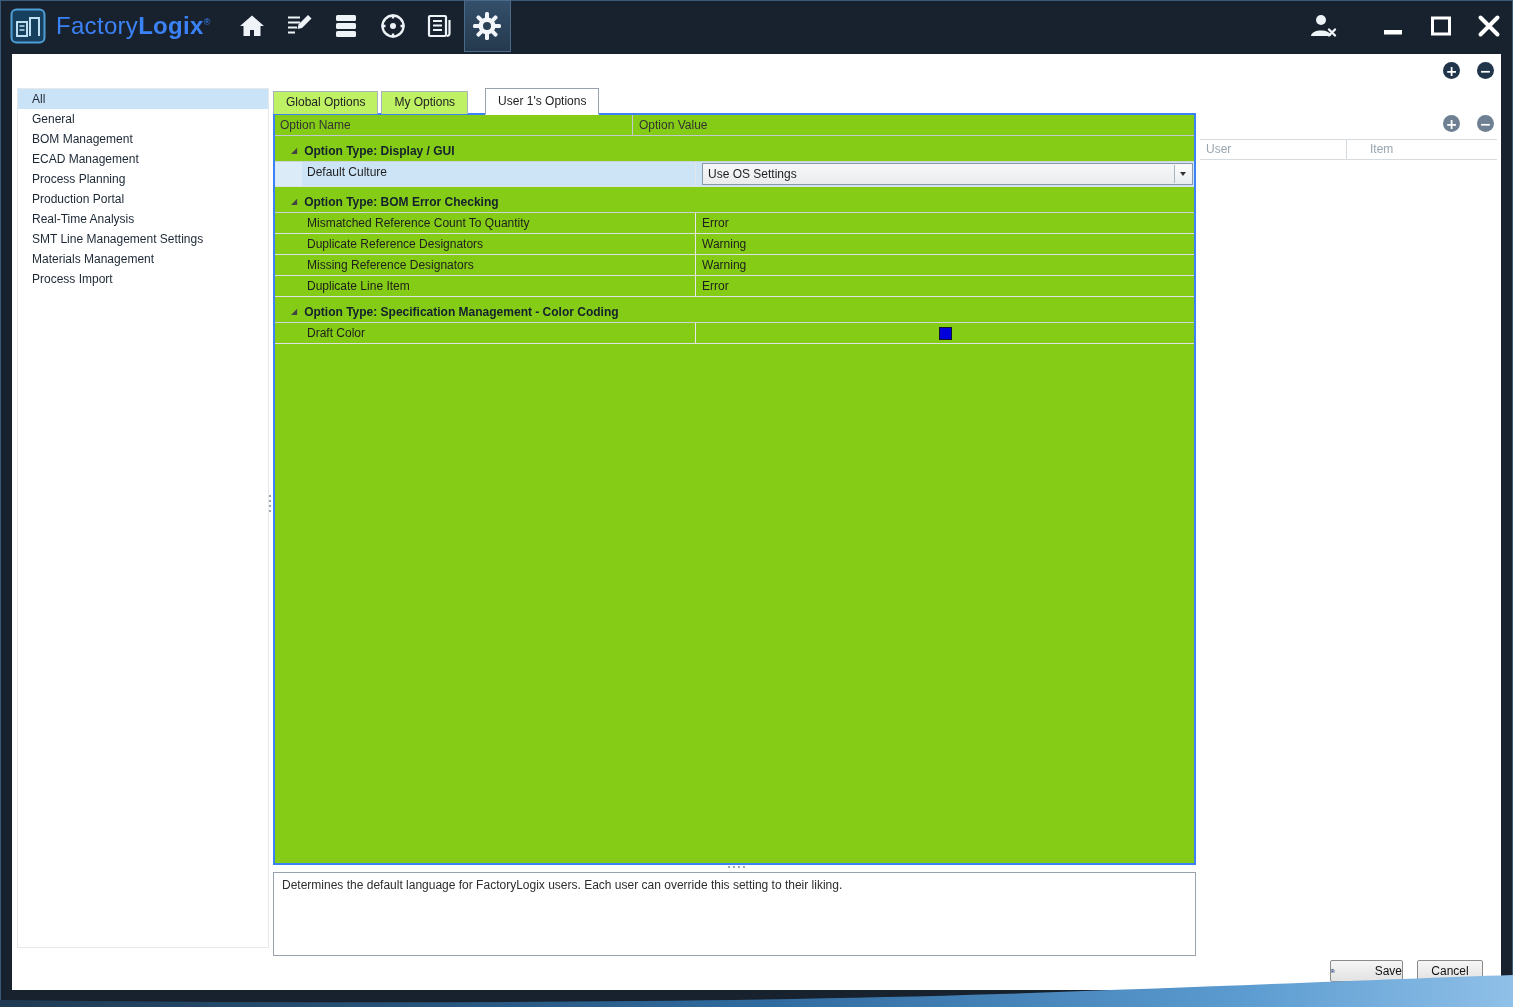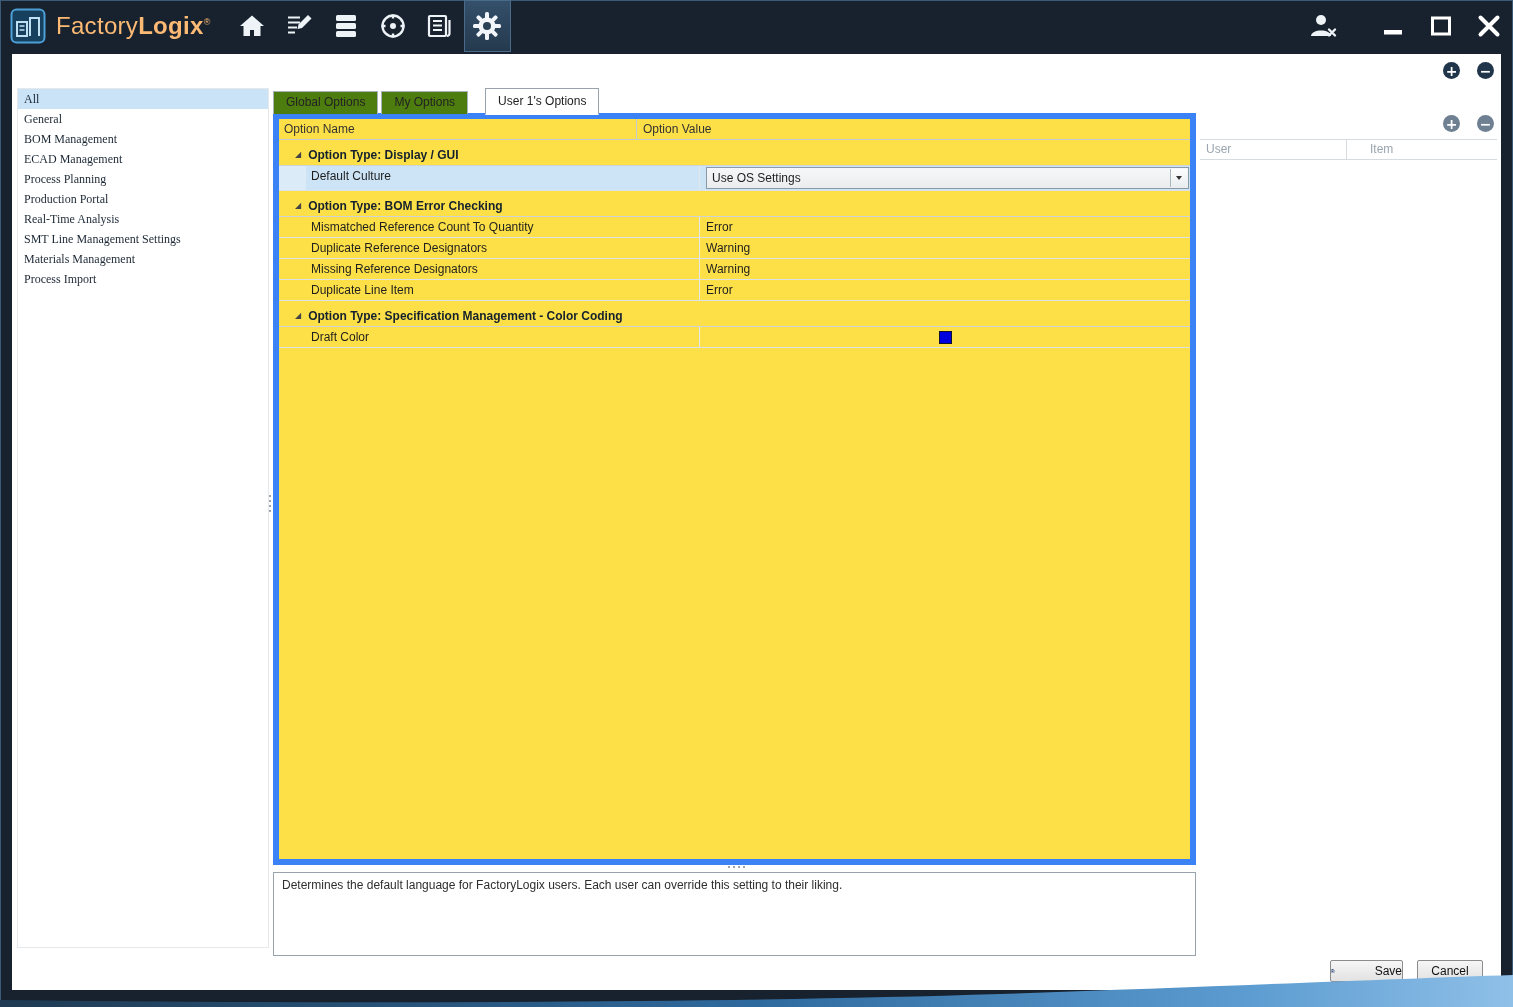--- a/index.html
+++ b/index.html
@@ -13,21 +13,21 @@
     overflow: hidden;
     box-shadow: inset 0 0 0 1px #3b5a78;
   }
 
   
   .titlebar {
     position: absolute; left: 0; top: 0; right: 0; height: 52px;
     display: flex; align-items: center; padding-left: 10px;
   }
   .brand { display: flex; align-items: center; gap: 10px; }
-  .app-title { color: #fdba74; font-size: 24px; letter-spacing: .3px; white-space: nowrap; }
+  .app-title { color: #3b82f6; font-size: 24px; letter-spacing: .3px; white-space: nowrap; }
   .app-title b { font-weight: bold; }
   .app-title sup { font-size: 9px; vertical-align: super; }
   .nav { display: flex; align-items: center; margin-left: 18px; height: 52px; }
   .nav-btn { width: 47px; height: 52px; display: flex; align-items: center; justify-content: center; cursor: pointer; }
   .nav-btn.active {
     background: linear-gradient(#35506b, #24394d);
     box-shadow: inset 0 0 0 1px #4a6a8a;
   }
   .win-controls { margin-left: auto; display: flex; align-items: center; height: 52px; }
   .win-btn { width: 48px; height: 52px; display: flex; align-items: center; justify-content: center; cursor: pointer; }
@@ -47,45 +47,45 @@
     font-family: "DejaVu Sans", sans-serif;
   }
   .circle-btn.dark { background: #20344a; }
   .circle-btn.gray { background: #6e8091; }
 
   
   .sidebar {
     position: absolute; left: 5px; top: 34px; width: 252px; height: 860px;
     border: 1px solid #e6e9ec; overflow: hidden;
   }
-  .side-item { height: 20px; line-height: 20px; padding-left: 6px; color: #1c2835; cursor: pointer; white-space: nowrap; font-family: Liberation Serif, serif; }
+  .side-item { height: 20px; line-height: 20px; padding-left: 14px; color: #1c2835; cursor: pointer; white-space: nowrap; }
   .side-item.selected { background: #cbe3f6; }
 
   .vdots { position: absolute; left: 257px; top: 441px; width: 2px; height: 2px; background: #9aa7b2;
            box-shadow: 0 5px 0 #9aa7b2, 0 10px 0 #9aa7b2, 0 15px 0 #9aa7b2; }
   .hdots { position: absolute; left: 716px; top: 812px; width: 2px; height: 2px; background: #9aa7b2;
            box-shadow: 5px 0 0 #9aa7b2, 10px 0 0 #9aa7b2, 15px 0 0 #9aa7b2; }
 
   
   .tabstrip { position: absolute; left: 261px; top: 33px; height: 27px; display: flex; align-items: flex-end; z-index: 3; }
   .tab {
     height: 23px; line-height: 21px; padding: 0 12px;
-    background: #4d7c0f; border: 1px solid #a8b2bb; border-bottom: none;
+    background: #bef264; border: 1px solid #a8b2bb; border-bottom: none;
     margin-right: 3px; color: #222; cursor: pointer; white-space: nowrap;
   }
   .tab.active {
     height: 27px; line-height: 25px; background: #fff;
     border-color: #98a3ad; margin-left: 14px; margin-bottom: -1px;
     border-bottom: 1px solid #fff; position: relative; z-index: 4;
   }
 
   
   .grid {
     position: absolute; left: 261px; top: 59px; width: 923px; height: 752px;
-    border: 6px solid #3b82f6; background: #fde047; overflow: hidden;
+    border: 2px solid #3b82f6; background: #84cc16; overflow: hidden;
   }
   .grid-header { display: flex; height: 21px; border-bottom: 1px solid #c3cbd2; color: #333; }
   .gh-name { width: 358px; padding-left: 5px; line-height: 20px; border-right: 1px solid #c3cbd2; cursor: pointer; }
   .gh-value { flex: 1; padding-left: 6px; line-height: 20px; cursor: pointer; }
 
   .group-row {
     display: flex; align-items: center; height: 22px; margin-top: 4px;
     border-bottom: 1px solid #ccd3d9; font-weight: bold; color: #14202d; cursor: pointer;
   }
   .expander { margin-left: 16px; font-size: 8px; color: #444; line-height: 1;

